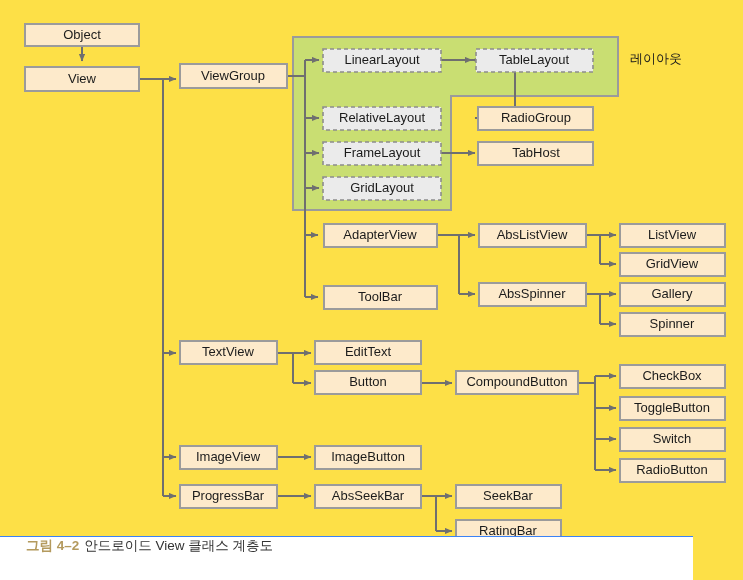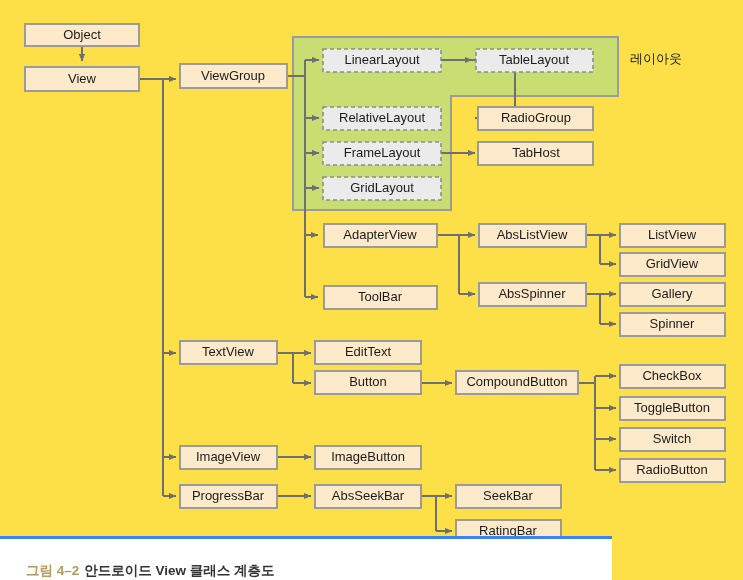--- a/index.html
+++ b/index.html
@@ -65,40 +65,40 @@
   .group-annotation {
     font-family: "Liberation Sans", sans-serif;
     font-size: 13px;
     fill: #1b1b1b;
     dominant-baseline: middle;
   }
   .caption-bar {
     position: absolute;
     left: 0;
     bottom: 0;
-    width: 612px;
+    width: 693px;
     height: 44px;
-    border-top: 3px solid #3b82f6;
+    border-top: 1px solid #3b82f6;
     box-sizing: border-box;
     display: flex;
-    align-items: flex-end;
+    align-items: flex-start;
     padding-left: 26px;
     background: #ffffff;
   }
   .caption-num {
     font-family: "Liberation Sans", sans-serif;
     font-size: 13.5px;
     font-weight: bold;
     color: #b49a5e;
     letter-spacing: 0;
   }
   .caption-text {
     font-family: "Liberation Sans", sans-serif;
     font-size: 13.5px;
-    font-weight: bold;
+    font-weight: normal;
     color: #333333;
     margin-left: 5px;
   }
 </style>
 </head>
 <body>
 
 <div id="figure-root">
 
   <svg id="diagram" viewBox="0 0 743 580">

